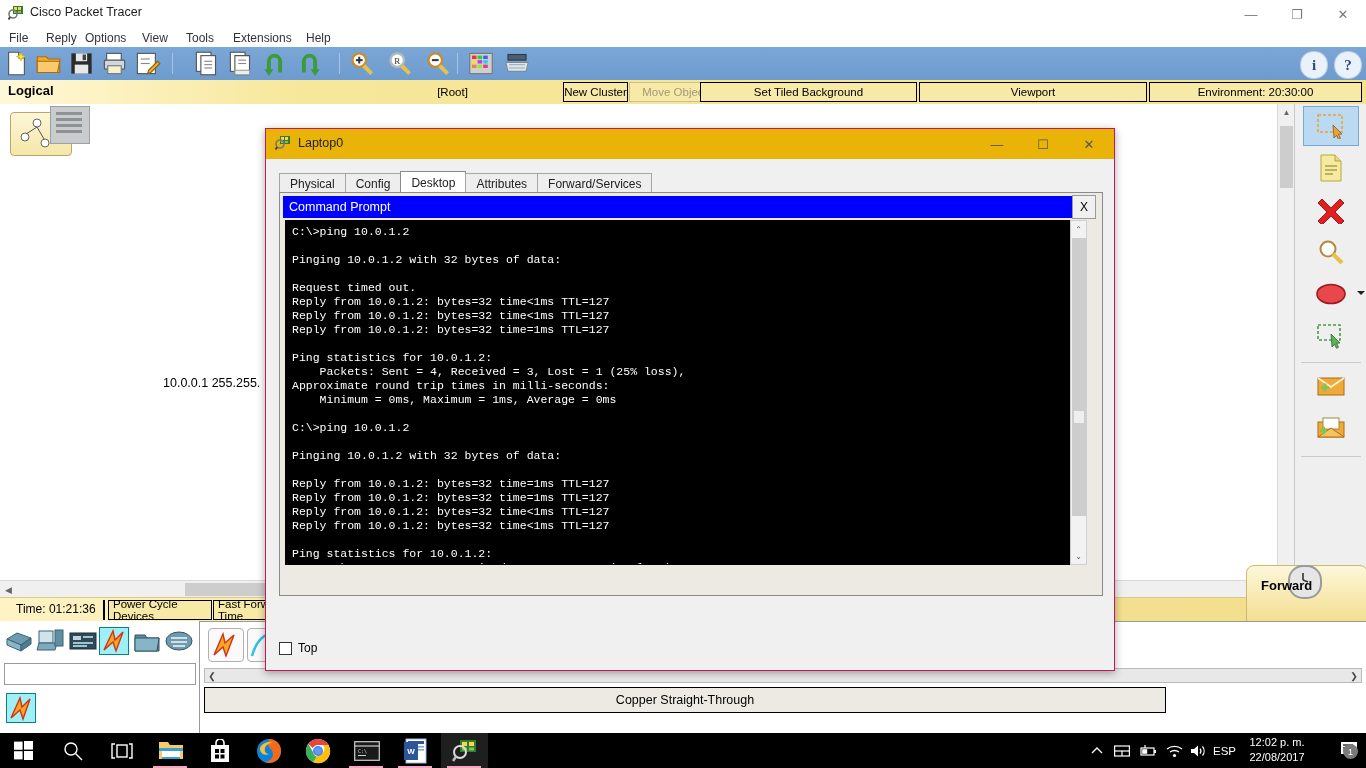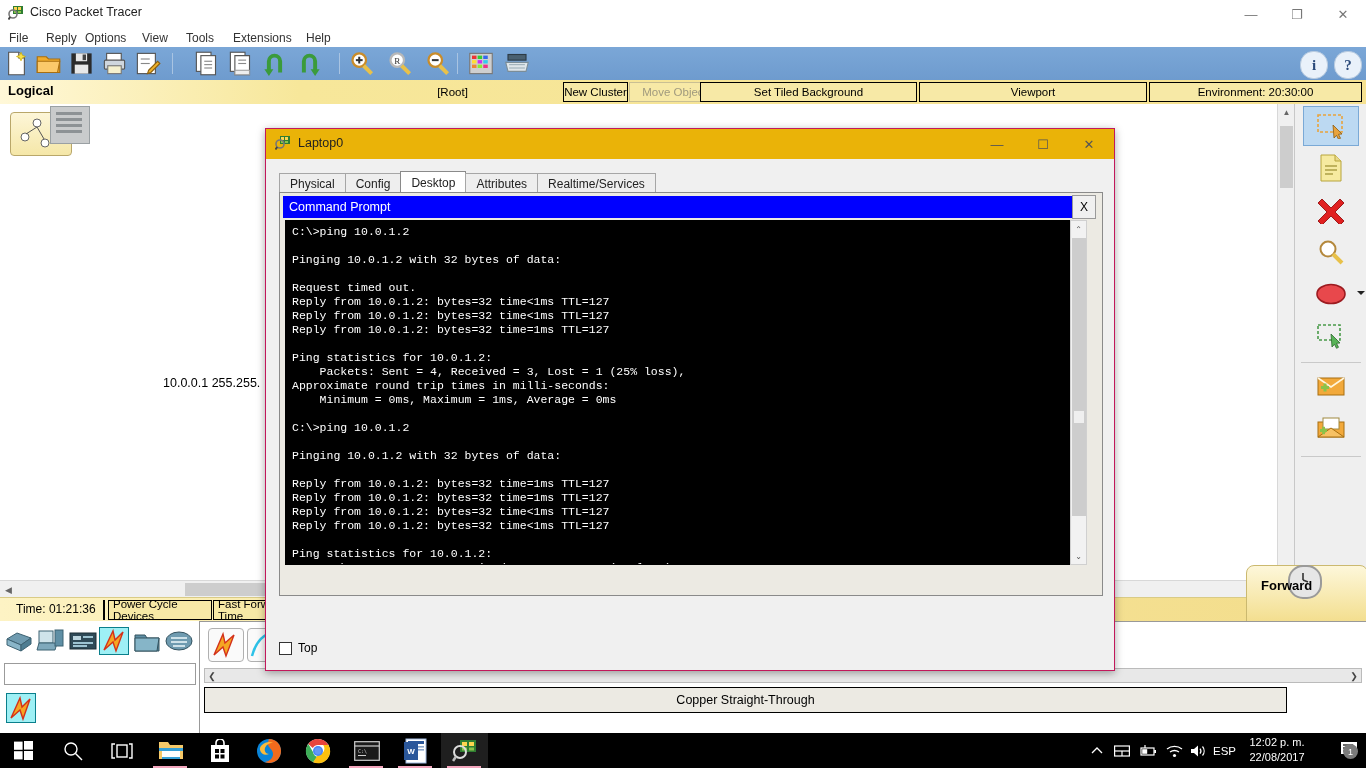--- a/index.html
+++ b/index.html
@@ -77,21 +77,21 @@
   .palette{position:absolute;left:0;top:621px;width:200px;height:112px;background:#fff;border-right:1px solid #999;box-sizing:border-box;}
   .dev-icon{position:absolute;top:6px;width:30px;height:28px;}
   .dev-icon.sel{background:#9ef0f5;border:1px solid #0a7f8c;box-sizing:border-box;}
   .pal-search{position:absolute;left:4px;top:42px;width:192px;height:22px;border:1px solid #9b9b9b;background:#fff;box-sizing:border-box;}
   .pal-sub{position:absolute;left:6px;top:72px;width:30px;height:30px;background:#9ef0f5;border:1px solid #0a7f8c;box-sizing:border-box;}
 
   .conn-panel{position:absolute;left:200px;top:621px;width:1166px;height:112px;background:#fff;border-top:1px solid #999;box-sizing:border-box;}
   .conn-btn{position:absolute;top:6px;width:34px;height:32px;border:1px solid #b0b0b0;border-radius:4px;background:#fafafa;}
   .conn-scroll{position:absolute;left:4px;top:46px;width:1158px;height:15px;background:#e8e8e8;border:1px solid #bbb;box-sizing:border-box;}
   .conn-scroll .arrow{position:absolute;top:0;width:14px;height:13px;display:flex;align-items:center;justify-content:center;font-size:9px;color:#444;}
-  .conn-status{position:absolute;left:4px;top:65px;width:1083px;height:26px;border:1px solid #000;background:#eceae3;box-sizing:border-box;
+  .conn-status{position:absolute;left:4px;top:65px;width:962px;height:26px;border:1px solid #000;background:#eceae3;box-sizing:border-box;
      display:flex;align-items:center;justify-content:center;font-size:12.5px;}
 
   
   .dlg{position:absolute;left:265px;top:128px;width:850px;height:543px;background:#f0f0f0;border:1.5px solid #c2185b;box-sizing:border-box;box-shadow:0 2px 8px rgba(0,0,0,.35);}
   .dlg-title{position:absolute;left:0;top:0;width:100%;height:30px;background:#eab308;box-sizing:border-box;}
   .dlg-title .icon{position:absolute;left:9px;top:6px;width:16px;height:16px;}
   .dlg-title .txt{position:absolute;left:32px;top:7px;font-size:12.5px;color:#222;}
   .dlg-ctrls{position:absolute;right:2px;top:0;height:30px;display:flex;}
   .dlg-ctrls div{width:46px;height:30px;display:flex;align-items:center;justify-content:center;color:#555;font-size:13px;}
 
@@ -446,21 +446,21 @@
         <div>☐</div>
         <div class="close">✕</div>
       </div>
     </div>
 
     <div class="tabs">
       <div class="tab">Physical</div>
       <div class="tab">Config</div>
       <div class="tab active">Desktop</div>
       <div class="tab">Attributes</div>
-      <div class="tab">Realtime/Services</div>
+      <div class="tab">Forward/Services</div>
     </div>
 
     <div class="dlg-body">
       <div class="cmd-title">
         <div class="t">Command Prompt</div>
         <div class="cmd-close">X</div>
       </div>
       <div class="term">C:\&gt;ping 10.0.1.2
 
 Pinging 10.0.1.2 with 32 bytes of data:

